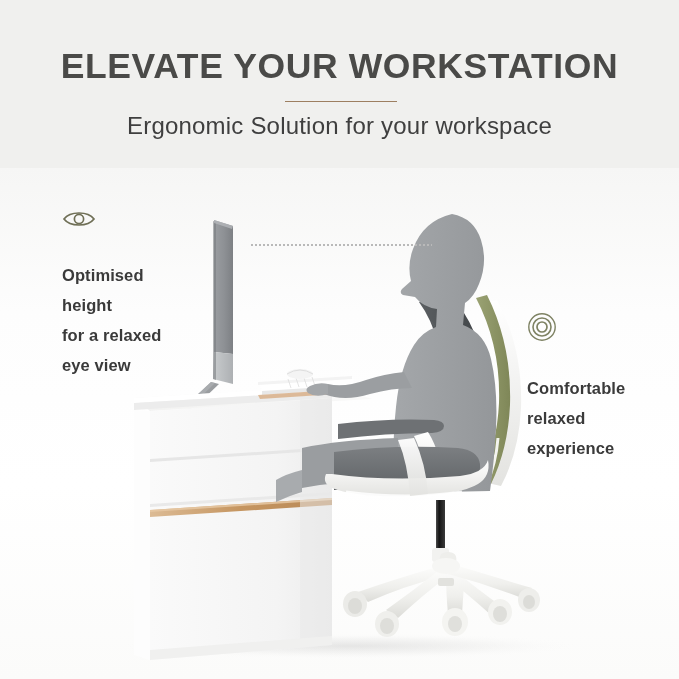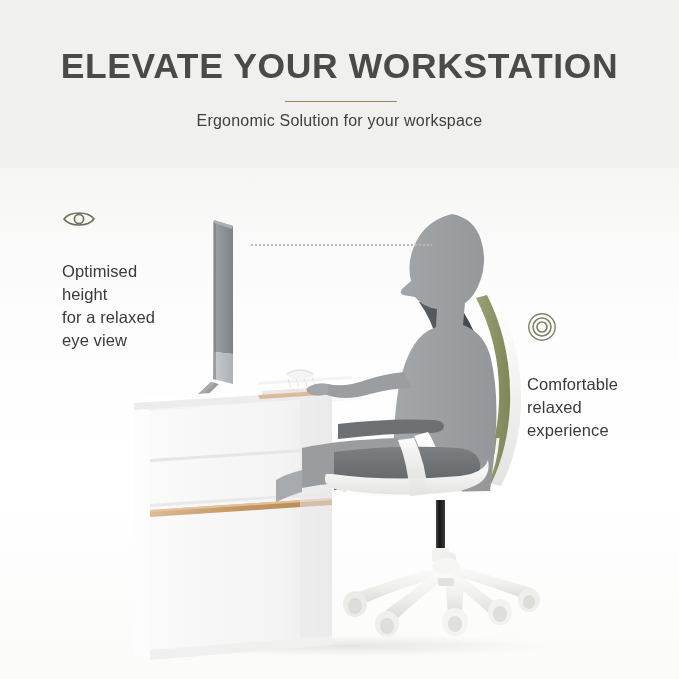--- a/index.html
+++ b/index.html
@@ -22,27 +22,27 @@
     font-size:35.5px;font-weight:bold;letter-spacing:0.6px;color:#4a4a48;
     font-family:"Liberation Sans","DejaVu Sans",sans-serif;
     white-space:nowrap;
   }
   .rule{
     position:absolute;left:285px;top:101px;width:112px;height:1px;
     background:#9d7f61;
   }
   .subtitle{
     position:absolute;left:0;top:112px;width:679px;text-align:center;
-    font-size:16px;font-weight:300;color:#3f3f3f;letter-spacing:0.2px;
+    font-size:24px;font-weight:300;color:#3f3f3f;letter-spacing:0.2px;
   }
 
   
   .anno{position:absolute;}
   .anno .label{
-    font-size:16.5px;line-height:23px;font-weight:400;color:#3a3a3a;
+    font-size:16.5px;line-height:30px;font-weight:700;color:#3a3a3a;
     white-space:pre-line;letter-spacing:0.1px;
   }
   .anno-left{left:62px;top:208px;}
   .anno-left .label{margin-top:30px;}
   .anno-right{left:527px;top:312px;}
   .anno-right .label{margin-top:31px;}
   .icon-eye{display:block;}
   .icon-rings{display:block;}
 
   

